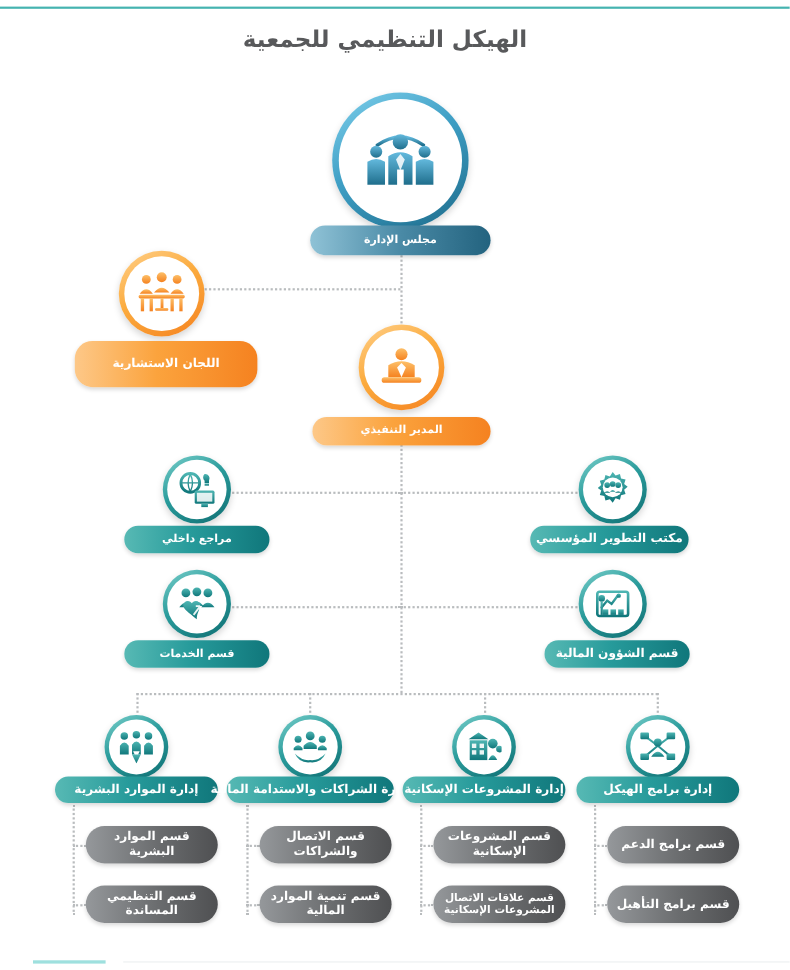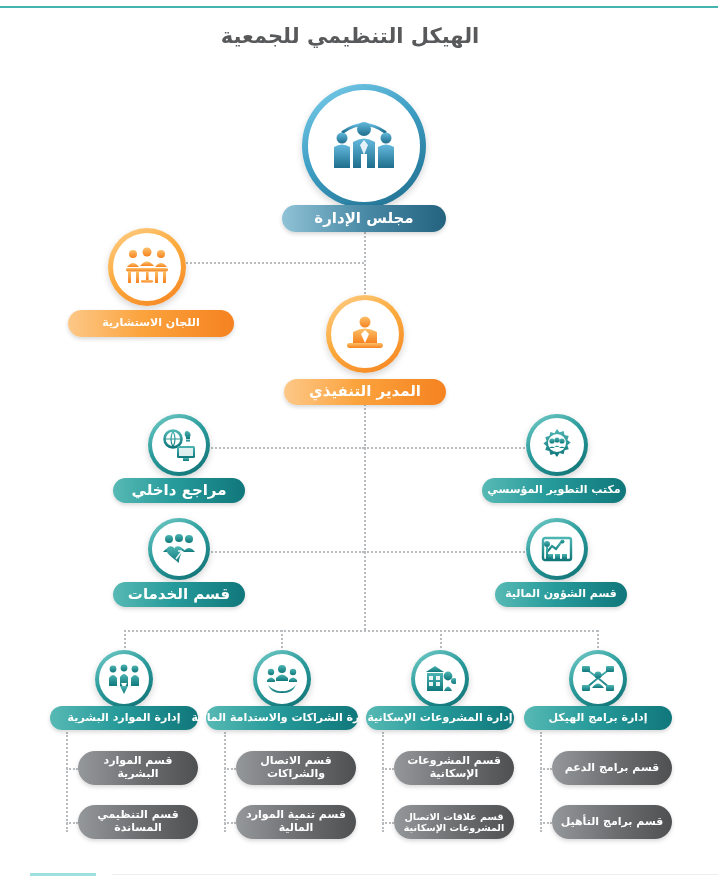--- a/index.html
+++ b/index.html
@@ -48,21 +48,21 @@
   .ring-grad > i{
     display:block;width:100%;height:100%;border-radius:50%;
     background:#fff;
   }
 
   
   .pill{
     position:absolute;
     border-radius:16px;
     color:#ffffff;
-    font-size:15px;font-weight:bold;
+    font-size:10px;font-weight:bold;
     display:flex;align-items:center;justify-content:center;
     text-align:center;
     box-sizing:border-box;
     padding:0 8px;
     line-height:1.15;
     box-shadow:0 2px 4px rgba(0,0,0,0.16);
     white-space:nowrap;
   }
   .pill-teal{background:linear-gradient(270deg,#10777b 0%,#279b9b 55%,#57b9b4 100%);}
   .pill-blue{background:linear-gradient(270deg,#23637f 0%,#4a8aa6 50%,#8fc2d6 100%);}
@@ -162,21 +162,21 @@
       <path d="M31 20 q6-8 12 0 z" fill="url(#go)"></path>
       <rect x="2" y="21" width="42" height="3.4" rx="1.6" fill="url(#go)"></rect>
       <rect x="22" y="24" width="2.6" height="9" fill="url(#go)"></rect>
       <rect x="17" y="33" width="12" height="2.6" rx="1" fill="url(#go)"></rect>
       <rect x="4" y="24" width="3" height="12" fill="url(#go)"></rect>
       <rect x="12" y="24" width="3" height="12" fill="url(#go)"></rect>
       <rect x="31" y="24" width="3" height="12" fill="url(#go)"></rect>
       <rect x="39" y="24" width="3" height="12" fill="url(#go)"></rect>
     </svg>
   </div>
-  <div class="pill pill-orange pill-sm" style="left:68px;top:310px;width:166px;height:27px;">اللجان الاستشارية</div>
+  <div class="pill pill-orange pill-sm" style="left:68px;top:310px;width:166px;height:42px;">اللجان الاستشارية</div>
 
   <div class="badge" style="left:326px;top:295px;width:78px;height:78px;">
     <span class="ring-grad" style="background:linear-gradient(150deg,#ffd08a 0%,#fbab3e 45%,#f58220 100%);padding:5px;">
         <i></i>
       </span>
     <svg width="44" height="40" viewBox="0 0 44 40">
       <defs>
         <linearGradient id="go2" x1="0" y1="0" x2="0" y2="1">
           <stop offset="0" stop-color="#fdc069"></stop>
             <stop offset="1" stop-color="#f58220"></stop>

